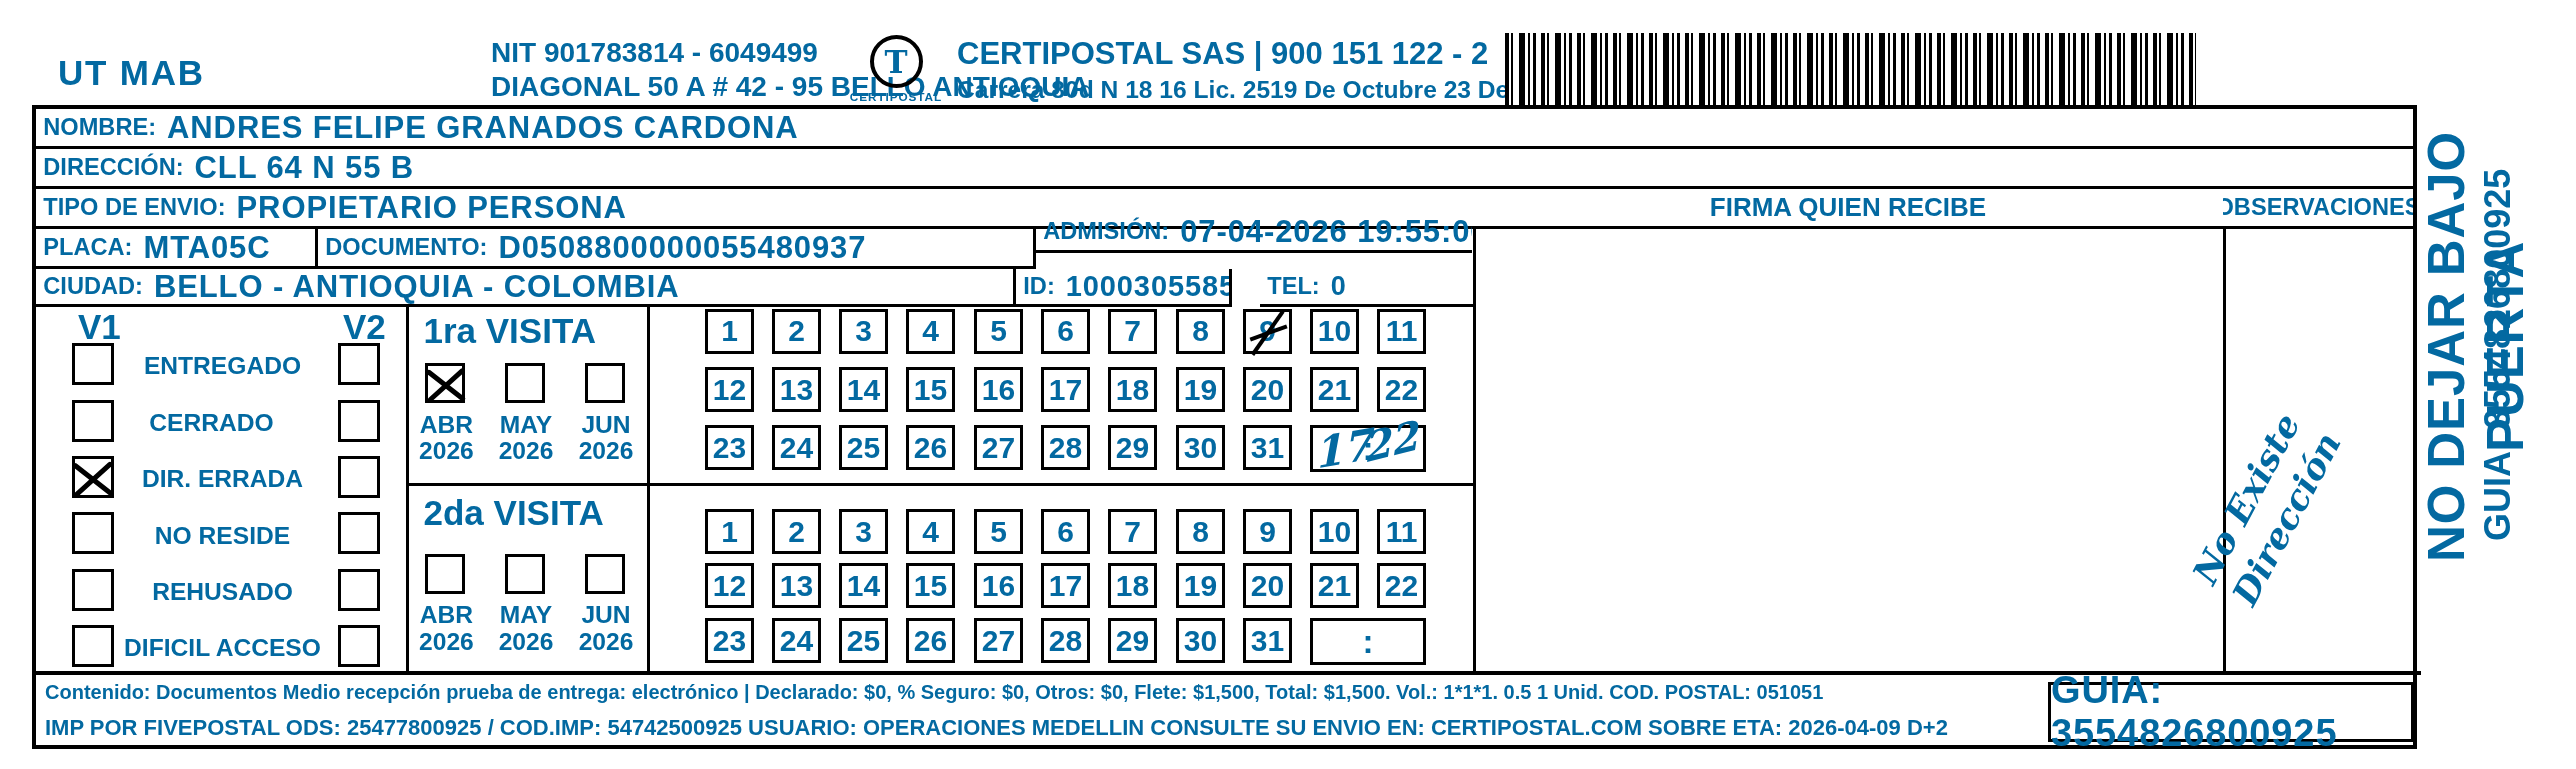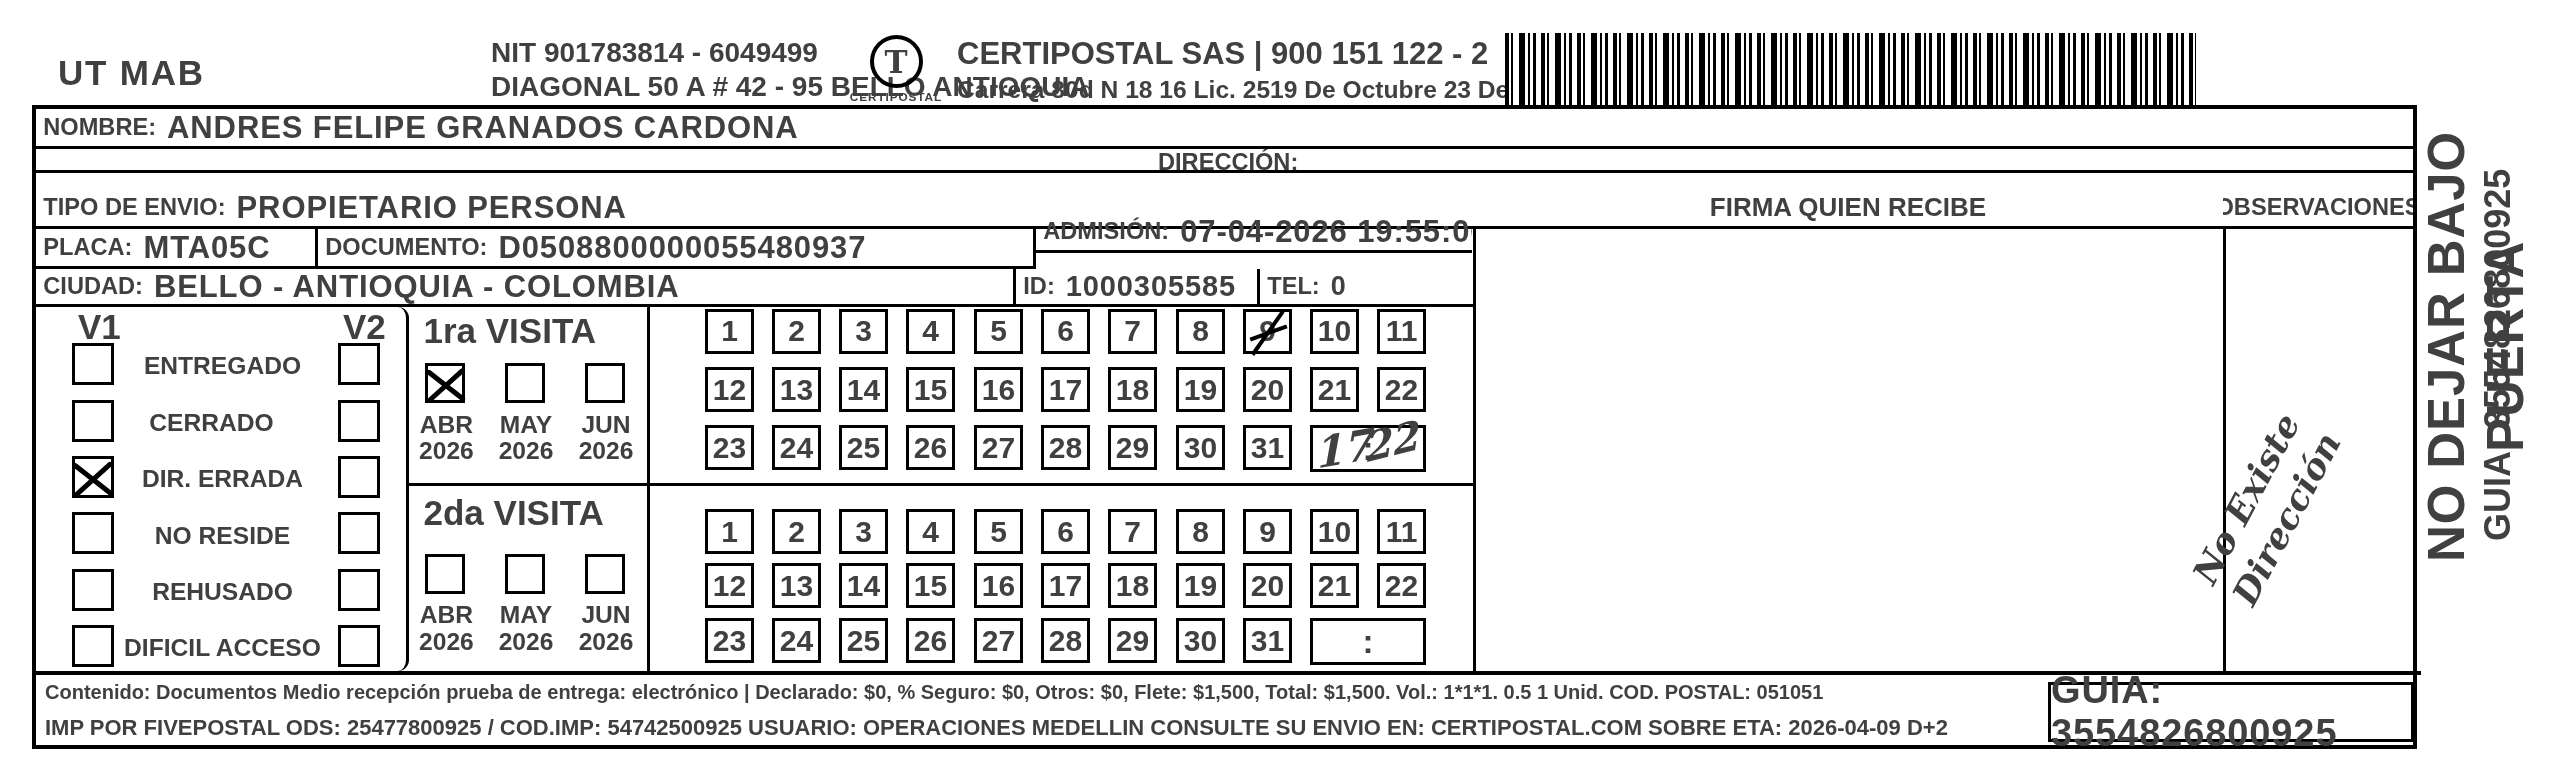--- a/index.html
+++ b/index.html
@@ -1,19 +1,19 @@
 <!DOCTYPE html>
 <html style="font-size:14.5px"><head>
 <meta charset="utf-8">
 <style>
   * { margin:0; padding:0; box-sizing:border-box; }
   html,body { background:#fff; }
   #page {
     position:relative; width:2576px; height:769px; background:#fff;
-    font-family:"Liberation Sans", sans-serif; color:#404040; overflow:hidden;
+    font-family:"Liberation Sans", sans-serif; color:#0369a1; overflow:hidden;
   }
   
   .hdr-unit { position:absolute; left:58px; top:53px; font-size:35px; font-weight:bold; letter-spacing:1.8px; }
   .hdr-nit  { position:absolute; left:491px; top:36px; font-size:28px; font-weight:bold; line-height:34px; }
   .logo-wrap{ position:absolute; left:846px; top:35px; width:100px; text-align:center; }
   .logo-circle{ width:53px; height:53px; border:4.5px solid #000; border-radius:50%; margin:0 auto;
     display:flex; align-items:center; justify-content:center; font-size:31px; font-weight:bold; font-family:"DejaVu Serif", serif;}
   .logo-cap { font-size:11.8px; font-weight:bold; letter-spacing:0.9px; margin-top:1.8px; }
   .logo-tag { height:5.5px; border-top:1.8px dotted #000; width:78px; margin:1.8px auto 0; }
   .hdr-co   { position:absolute; left:957px; top:36px; }
@@ -89,21 +89,21 @@
     <div class="l2">Carrera 80d N 18 16  Lic. 2519 De Octubre 23 De 2015</div>
   </div>
   <div class="barcode"></div>
 
   <div class="form">
 
     <div class="cell bb" style="left:0;top:0;width:2377px;height:40px;">
       <span class="lbl">NOMBRE:</span>
       <span class="val">ANDRES FELIPE GRANADOS CARDONA</span>
     </div>
-    <div class="cell bb" style="left:0;top:40px;width:2377px;height:24px;flex-direction:column;">
+    <div class="cell bb" style="left:0;top:40px;width:2377px;height:40px;">
       <span class="lbl">DIRECCIÓN:</span>
       <span class="val">CLL 64 N 55 B</span>
     </div>
 
     <div class="cell bb hcenter" style="left:1437px;top:80px;width:750px;height:40px;">
       <span class="panel-hdr">FIRMA QUIEN RECIBE</span>
     </div>
     <div class="cell bb" style="left:0;top:80px;width:1437px;height:40px;">
       <span class="lbl">TIPO DE ENVIO:</span>
       <span class="val">PROPIETARIO PERSONA</span>
@@ -122,33 +122,33 @@
     </div>
     <div class="cell bb" style="left:1000px;top:104px;width:436px;height:40px;">
       <span class="lbl">ADMISIÓN:</span>
       <span class="val">07-04-2026 19:55:06</span>
     </div>
 
     <div class="cell bb br" style="left:0;top:160px;width:980px;height:38px;">
       <span class="lbl">CIUDAD:</span>
       <span class="val">BELLO - ANTIOQUIA - COLOMBIA</span>
     </div>
-    <div class="cell bb br" style="left:980px;top:160px;width:244px;height:38px;">
+    <div class="cell bb br" style="left:980px;top:160px;width:216px;height:38px;">
       <span class="lbl">ID:</span>
       <span class="val" style="font-size:29px;">1000305585</span>
     </div>
     <div class="cell bb" style="left:1224px;top:160px;width:213px;height:38px;">
       <span class="lbl">TEL:</span>
       <span class="val" style="font-size:27px;">0</span>
     </div>
 
     <div class="vline" style="left:1437px;top:120px;height:442px;"></div>
     <div class="vline" style="left:2187px;top:120px;height:442px;"></div>
 
-    <div style="position:absolute;left:0;top:198px;width:373px;height:364px;border-right:3.6px solid #000;border-radius:11px;">
+    <div style="position:absolute;left:0;top:198px;width:373px;height:364px;border-right:3.6px solid #000;">
       <div class="vhead" style="left:42px;top:0;position:absolute;">V1</div>
       <div class="vhead" style="left:307px;top:0;position:absolute;">V2</div>
       <div>
           <div class="cb" style="left:36px;top:36px;"></div>
           <div class="statlbl" style="left:73px;top:45px;">ENTREGADO</div>
           <div class="cb" style="left:302px;top:36px;"></div>
           <div class="cb" style="left:36px;top:93px;"></div>
           <div class="statlbl" style="left:62px;top:102px;">CERRADO</div>
           <div class="cb" style="left:302px;top:93px;"></div>
           <div class="cb" style="left:36px;top:149px;">

